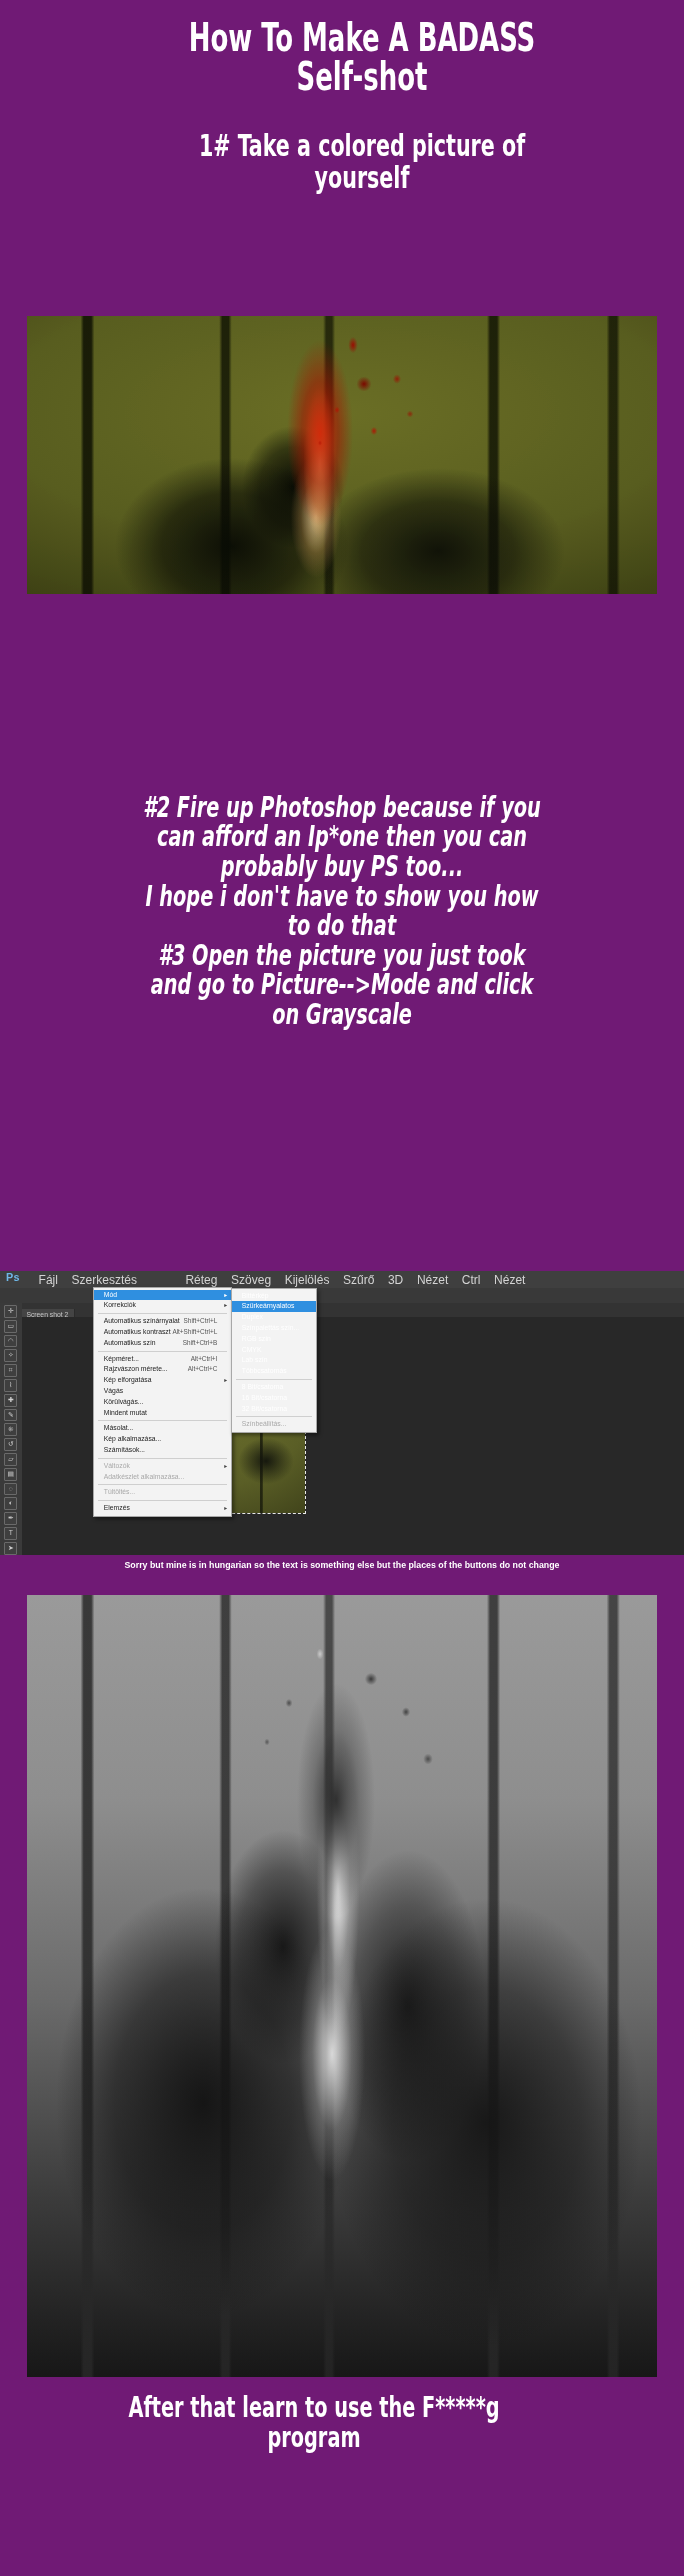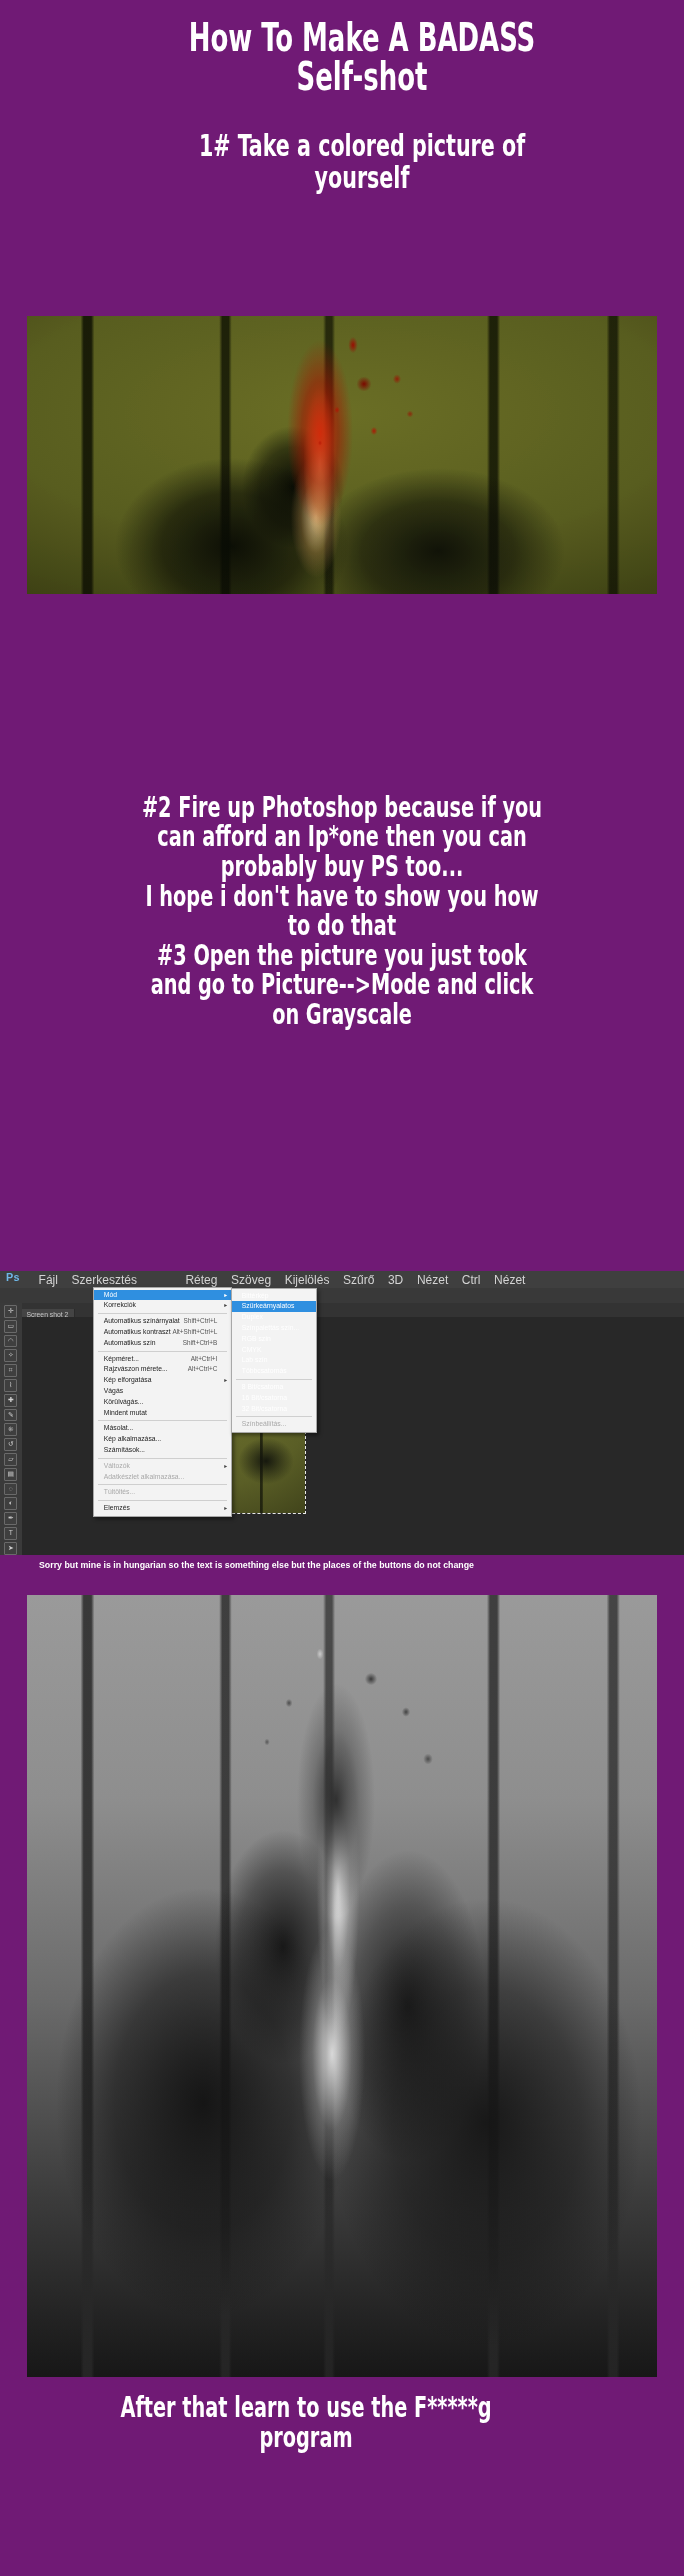--- a/index.html
+++ b/index.html
@@ -71,21 +71,21 @@
         rgba(0,0,0,0) 75.1%, rgba(0,0,0,0) 92%,
         rgba(20,22,10,.75) 92.5%, rgba(20,22,10,.75) 93.6%,
         rgba(0,0,0,0) 94.1%, rgba(0,0,0,0) 100%),
       
       radial-gradient(ellipse 120% 110% at 50% 35%, #6b6f2c 0%, #5a5e26 45%, #3a3d18 80%, #24260f 100%);
     background-color:#585c26;
     filter:saturate(1.05) contrast(1.05);
   }
 
   
-  .textblock2{position:absolute;left:0;top:787px;width:684px;}
+  .textblock2{position:absolute;left:0;top:787px;width:684px;font-style:italic;}
 
   
   .ps{
     position:absolute;left:0;top:1271px;width:684px;height:284px;
     background:#2b2b2b;overflow:hidden;
     font-family:"Liberation Sans",sans-serif;
   }
   .ps-menubar{
     position:absolute;left:0;top:0;width:684px;height:16.6px;
     background:#3f3f3f;border-bottom:1px solid #2a2a2a;
@@ -174,21 +174,21 @@
     position:absolute;left:137px;top:-2px;width:84px;
     background:#f3f3f3;border:1px solid #a8a8a8;
     box-shadow:2px 2px 3.9px rgba(0,0,0,.45);
     padding:2px 0;z-index:40;
   }
   .menu-sub .mi{padding:0 5.9px 0 9.8px;}
 
   
   .ps-caption{
     position:absolute;left:0;top:1560px;width:684px;
-    color:#fff;font-weight:bold;font-size:8.8px;line-height:11.7px;
+    text-align:center;color:#fff;font-weight:bold;font-size:8.8px;line-height:11.7px;
     font-family:"Liberation Sans Narrow","Liberation Sans",sans-serif;
     padding:0 39px;box-sizing:border-box;
   }
 
   
   .photo2{
     position:absolute;left:27px;top:1595px;width:630px;height:782px;
     background:
       radial-gradient(ellipse 4.9px 7.8px at 293px 59px, rgba(255,255,255,.5) 0%, rgba(255,255,255,0) 70%),
       radial-gradient(ellipse 8.8px 8.8px at 344px 84px, rgba(40,40,40,.85) 0%, rgba(40,40,40,0) 70%),
@@ -213,21 +213,21 @@
         rgba(0,0,0,0) 48.9%, rgba(0,0,0,0) 73%,
         rgba(40,40,40,.8) 73.5%, rgba(40,40,40,.8) 74.6%,
         rgba(0,0,0,0) 75.1%, rgba(0,0,0,0) 92%,
         rgba(40,40,40,.75) 92.5%, rgba(40,40,40,.75) 93.6%,
         rgba(0,0,0,0) 94.1%, rgba(0,0,0,0) 100%),
       linear-gradient(180deg,#9a9a9a 0%, #8e8e8e 26%, #6a6a6a 52%, #3a3a3a 78%, #171717 100%);
     background-color:#888;
     filter:grayscale(1);
   }
 
-  .textblock3{position:absolute;left:4px;top:2393px;width:604px;}
+  .textblock3{position:absolute;left:12px;top:2393px;width:604px;}
   .t-block3{font-size:29px;}
 </style>
 </head>
 <body>
 
 <div class="page">
 
   <div class="meme-wrap">
     <div class="meme t-title">How To Make A BADASS
 Self-shot</div>

